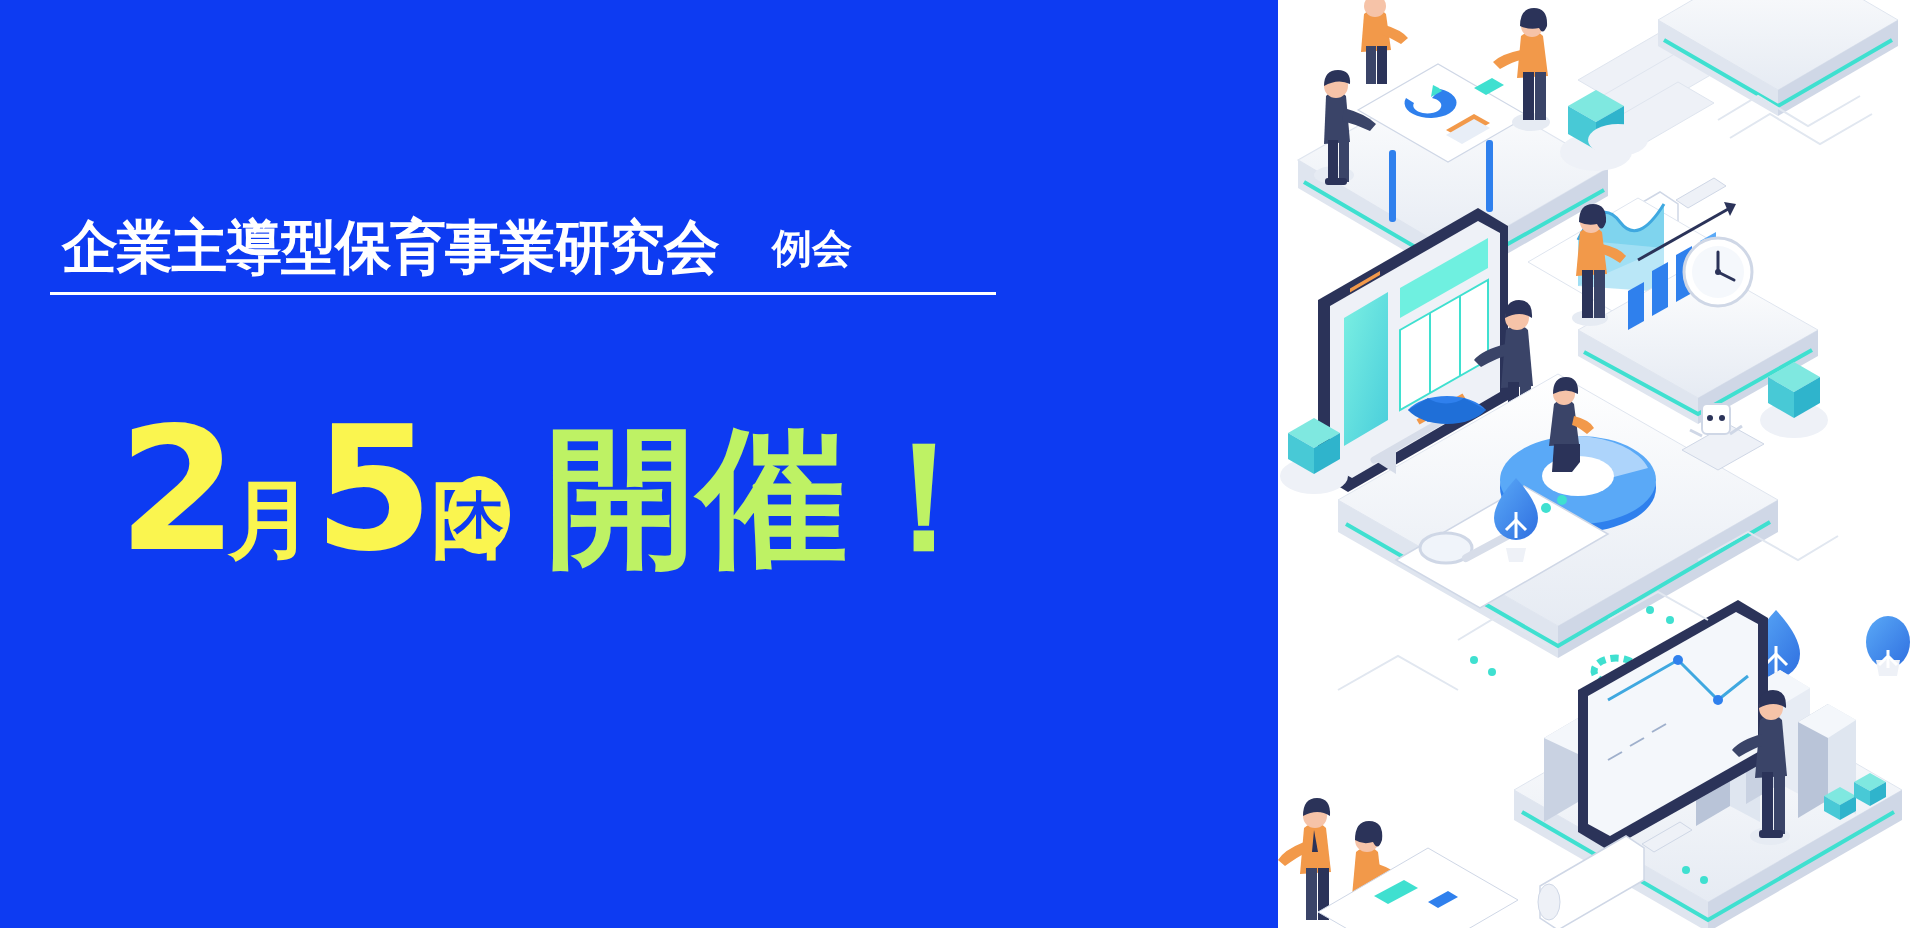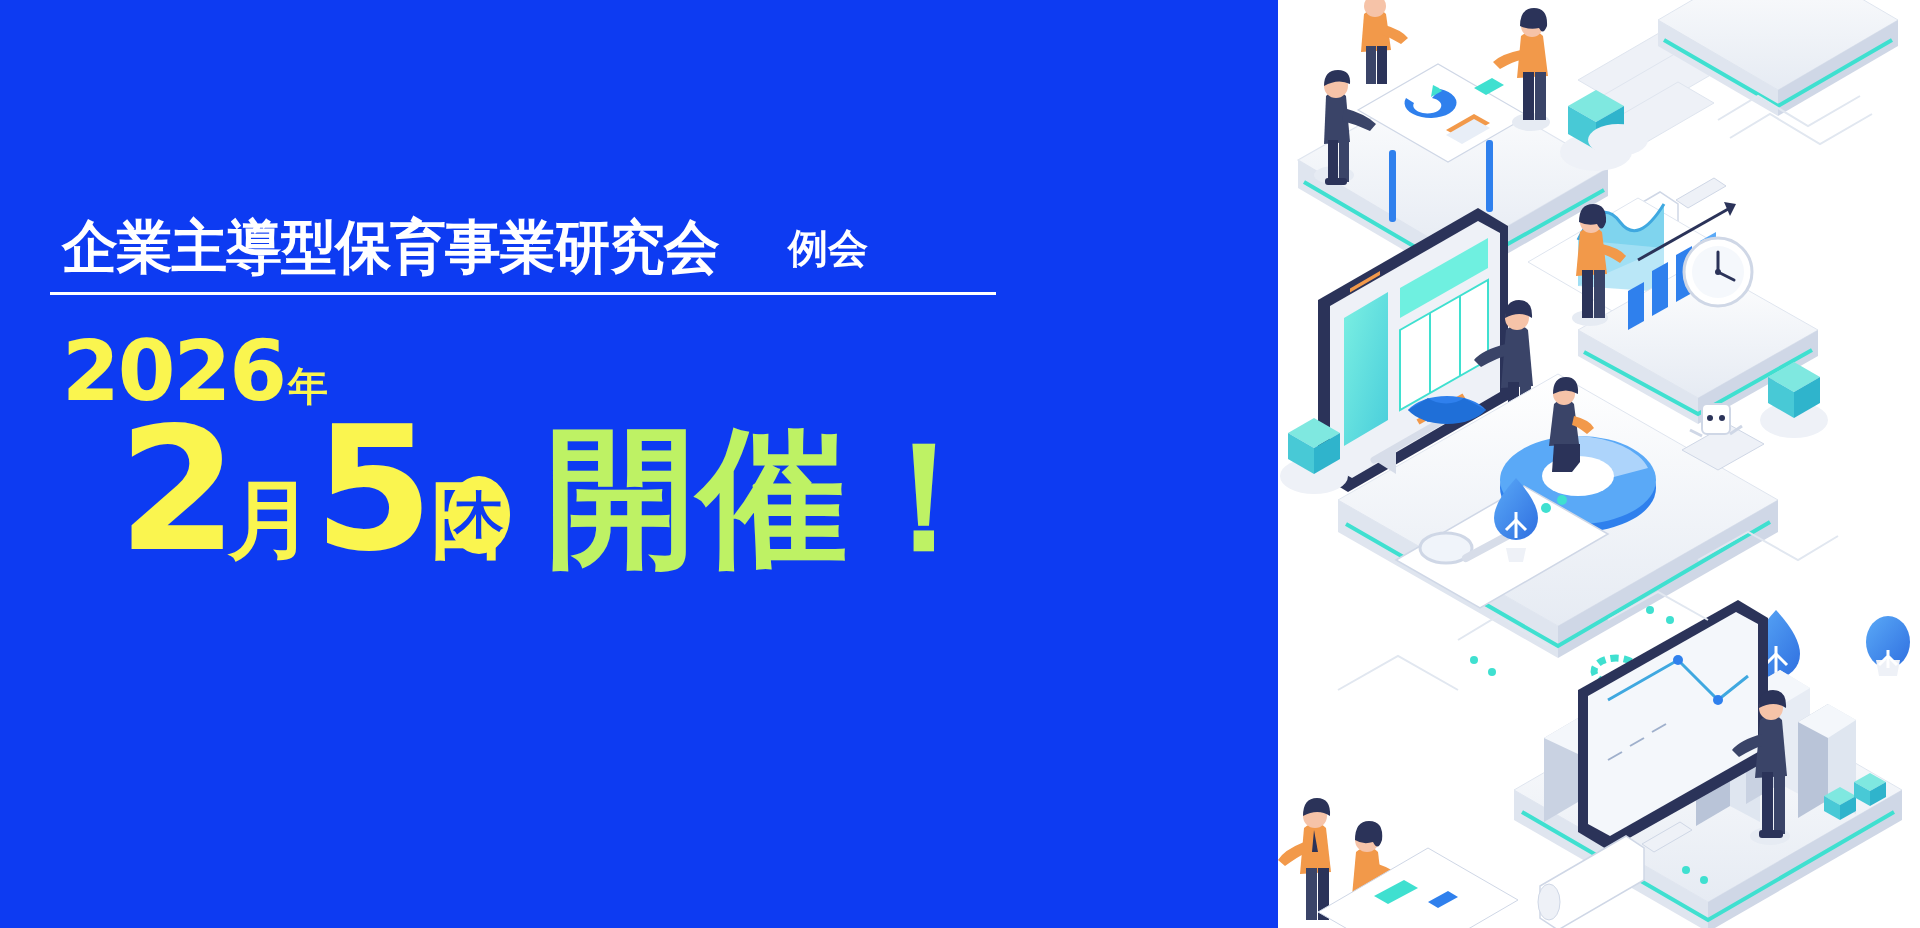--- a/index.html
+++ b/index.html
@@ -12,21 +12,21 @@
 
   
   .blue-panel{
     position:absolute;left:0;top:0;width:1278px;height:928px;
     background:#0d3bf2;
   }
 
   
   .title-row{
     position:absolute;left:62px;top:218px;
-    display:flex;align-items:flex-end;white-space:nowrap;gap:16px;
+    display:flex;align-items:flex-end;white-space:nowrap;
   }
   .title-main{
     color:#ffffff;
     font-size:58px;
     font-weight:bold;
     letter-spacing:-1px;
     line-height:1;
     font-family:"DejaVu Sans","Liberation Sans",sans-serif;
     transform:scaleX(0.96);
     transform-origin:left bottom;
@@ -125,24 +125,20 @@
 
   <div class="blue-panel">
 
     <div class="title-row">
       <span class="title-main">企業主導型保育事業研究会</span>
       <span class="title-sub">例会</span>
     </div>
 
     <div class="divider"></div>
 
-    <div class="year-row">
-      <span class="year-num">2026</span>
-      <span class="year-kanji">年</span>
-    </div>
 
     <div class="date-row">
       <span class="d-big">2</span>
       <span class="d-unit">月</span>
       <span class="d-big">5</span>
       <span class="d-day-wrap">
         <span class="d-unit">日</span>
         <span class="day-badge">木</span>
       </span>
       <span class="d-kaisai">開催！</span>

